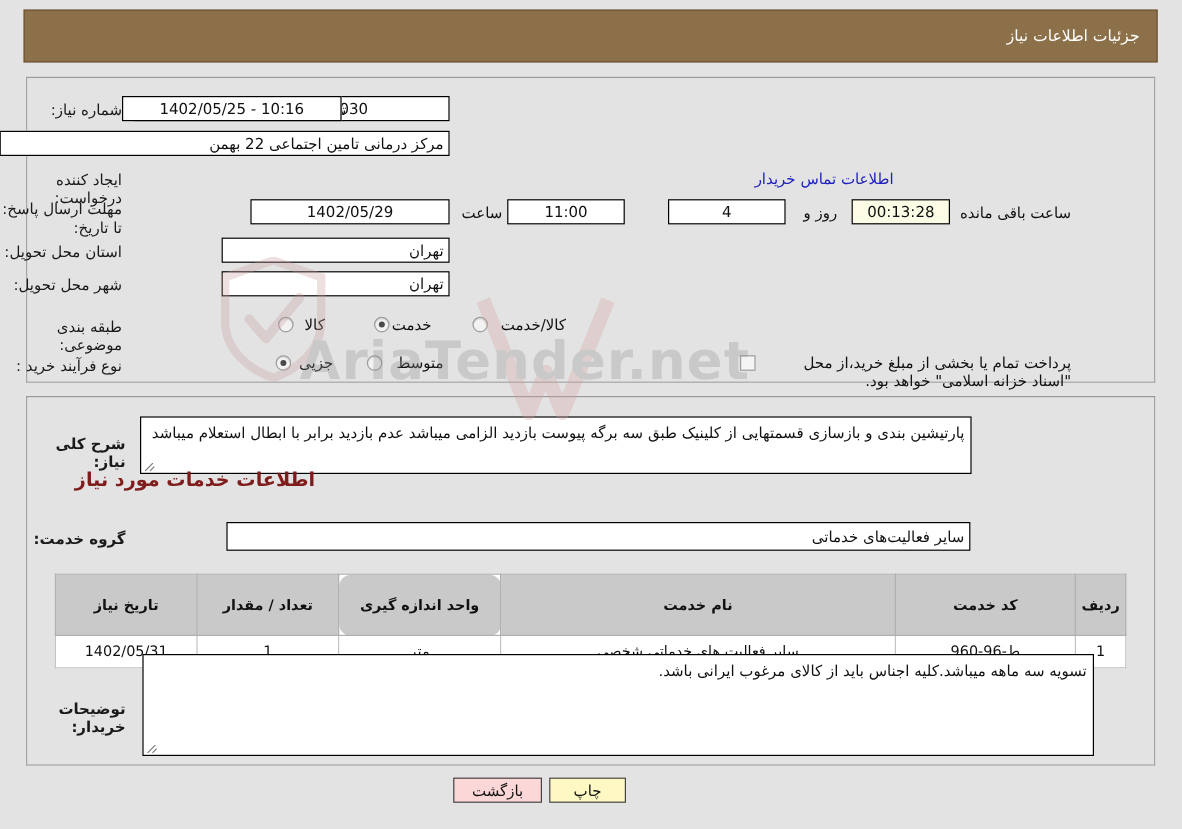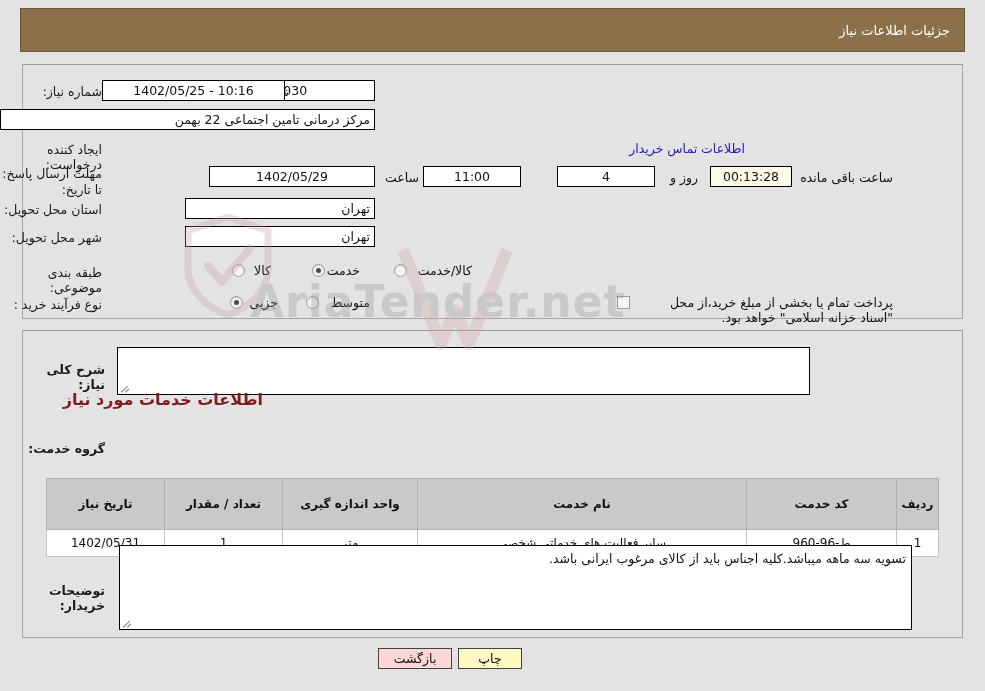--- a/index.html
+++ b/index.html
@@ -285,35 +285,37 @@
   <div class="radio" style="right:666px; top:296px;"></div>
   <div class="radio-lbl" style="right:615px; top:295px;">متوسط</div>
 
   <div class="checkbox" style="right:355px; top:296px;"></div>
   <div class="radio-lbl" style="right:92px; top:295px; width:255px; text-align:right;">پرداخت تمام یا بخشی از مبلغ خرید،از محل "اسناد خزانه اسلامی" خواهد بود.</div>
 
   <div class="panel" id="panel-desc"></div>
 
   <div class="lbl lbl-bold" style="right:880px; top:362px; width:86px;">شرح کلی نیاز:</div>
   <div class="ta" style="right:175px; top:347px; width:693px; height:48px;">
+    <span>پارتیشین بندی و بازسازی قسمتهایی از کلینیک طبق سه برگه پیوست بازدید الزامی میباشد عدم بازدید برابر با ابطال استعلام میباشد</span>
     <span class="grip"></span>
   </div>
 
   <div class="section-head" style="right:722px; top:390px;">اطلاعات خدمات مورد نیاز</div>
 
   <div class="lbl lbl-bold" style="right:880px; top:441px; width:83px;">گروه خدمت:</div>
+  <div class="fld" style="right:176px; top:435px; width:620px; height:24px;">سایر فعالیت‌های خدماتی</div>
 
   <div class="tbl-wrap">
     <table class="items">
       <thead>
         <tr>
           <th style="width:42px;">ردیف</th>
           <th style="width:150px;">کد خدمت</th>
           <th>نام خدمت</th>
-          <th style="width:135px;">واحد اندازه گیری</th>
+          <th style="width:135px;border-radius:10px;">واحد اندازه گیری</th>
           <th style="width:118px;">تعداد / مقدار</th>
           <th style="width:118px;">تاریخ نیاز</th>
         </tr>
       </thead>
       <tbody>
         <tr>
           <td>1</td>
           <td>ط-96-960</td>
           <td>سایر فعالیت های خدماتی شخصی</td>
           <td>متر</td>

